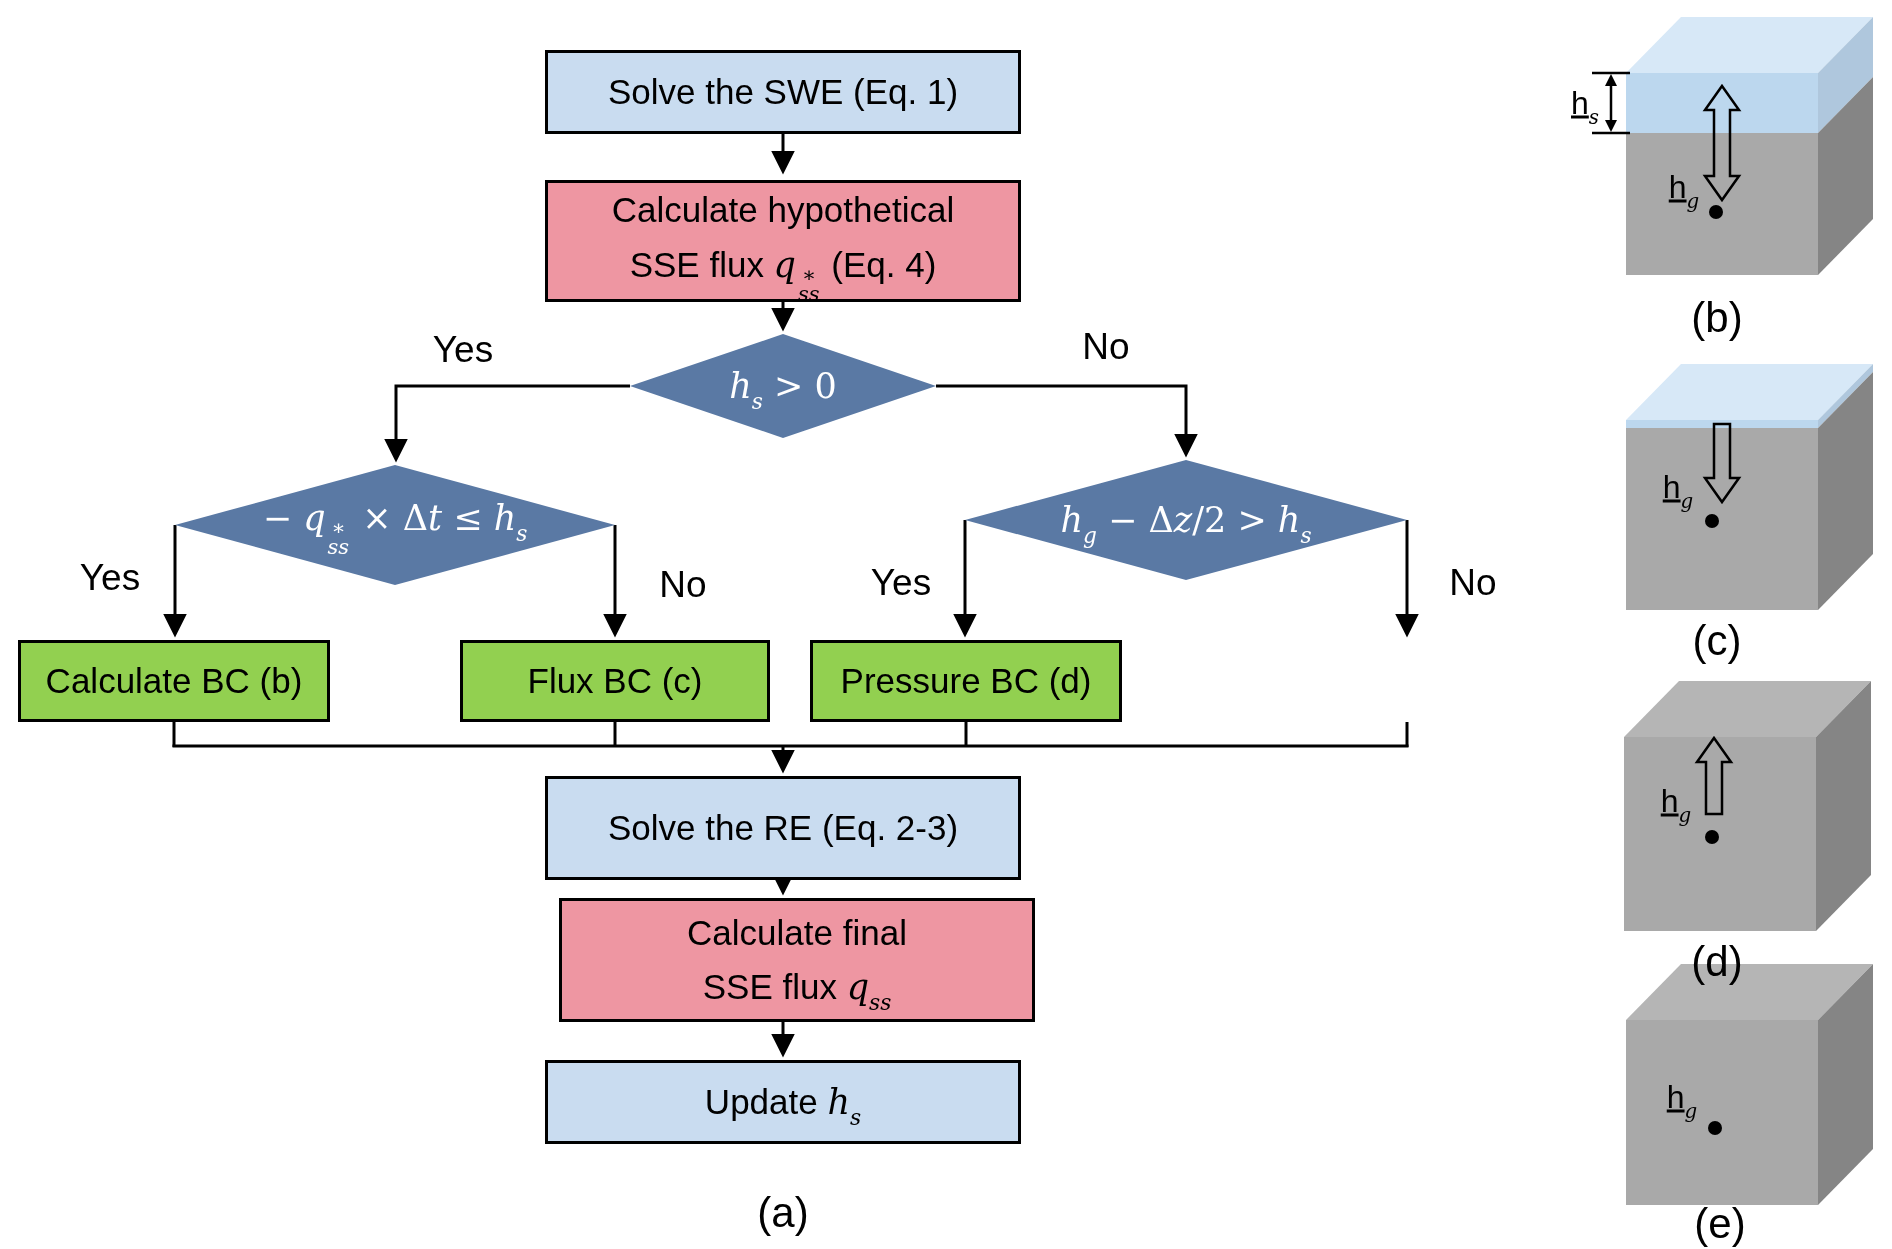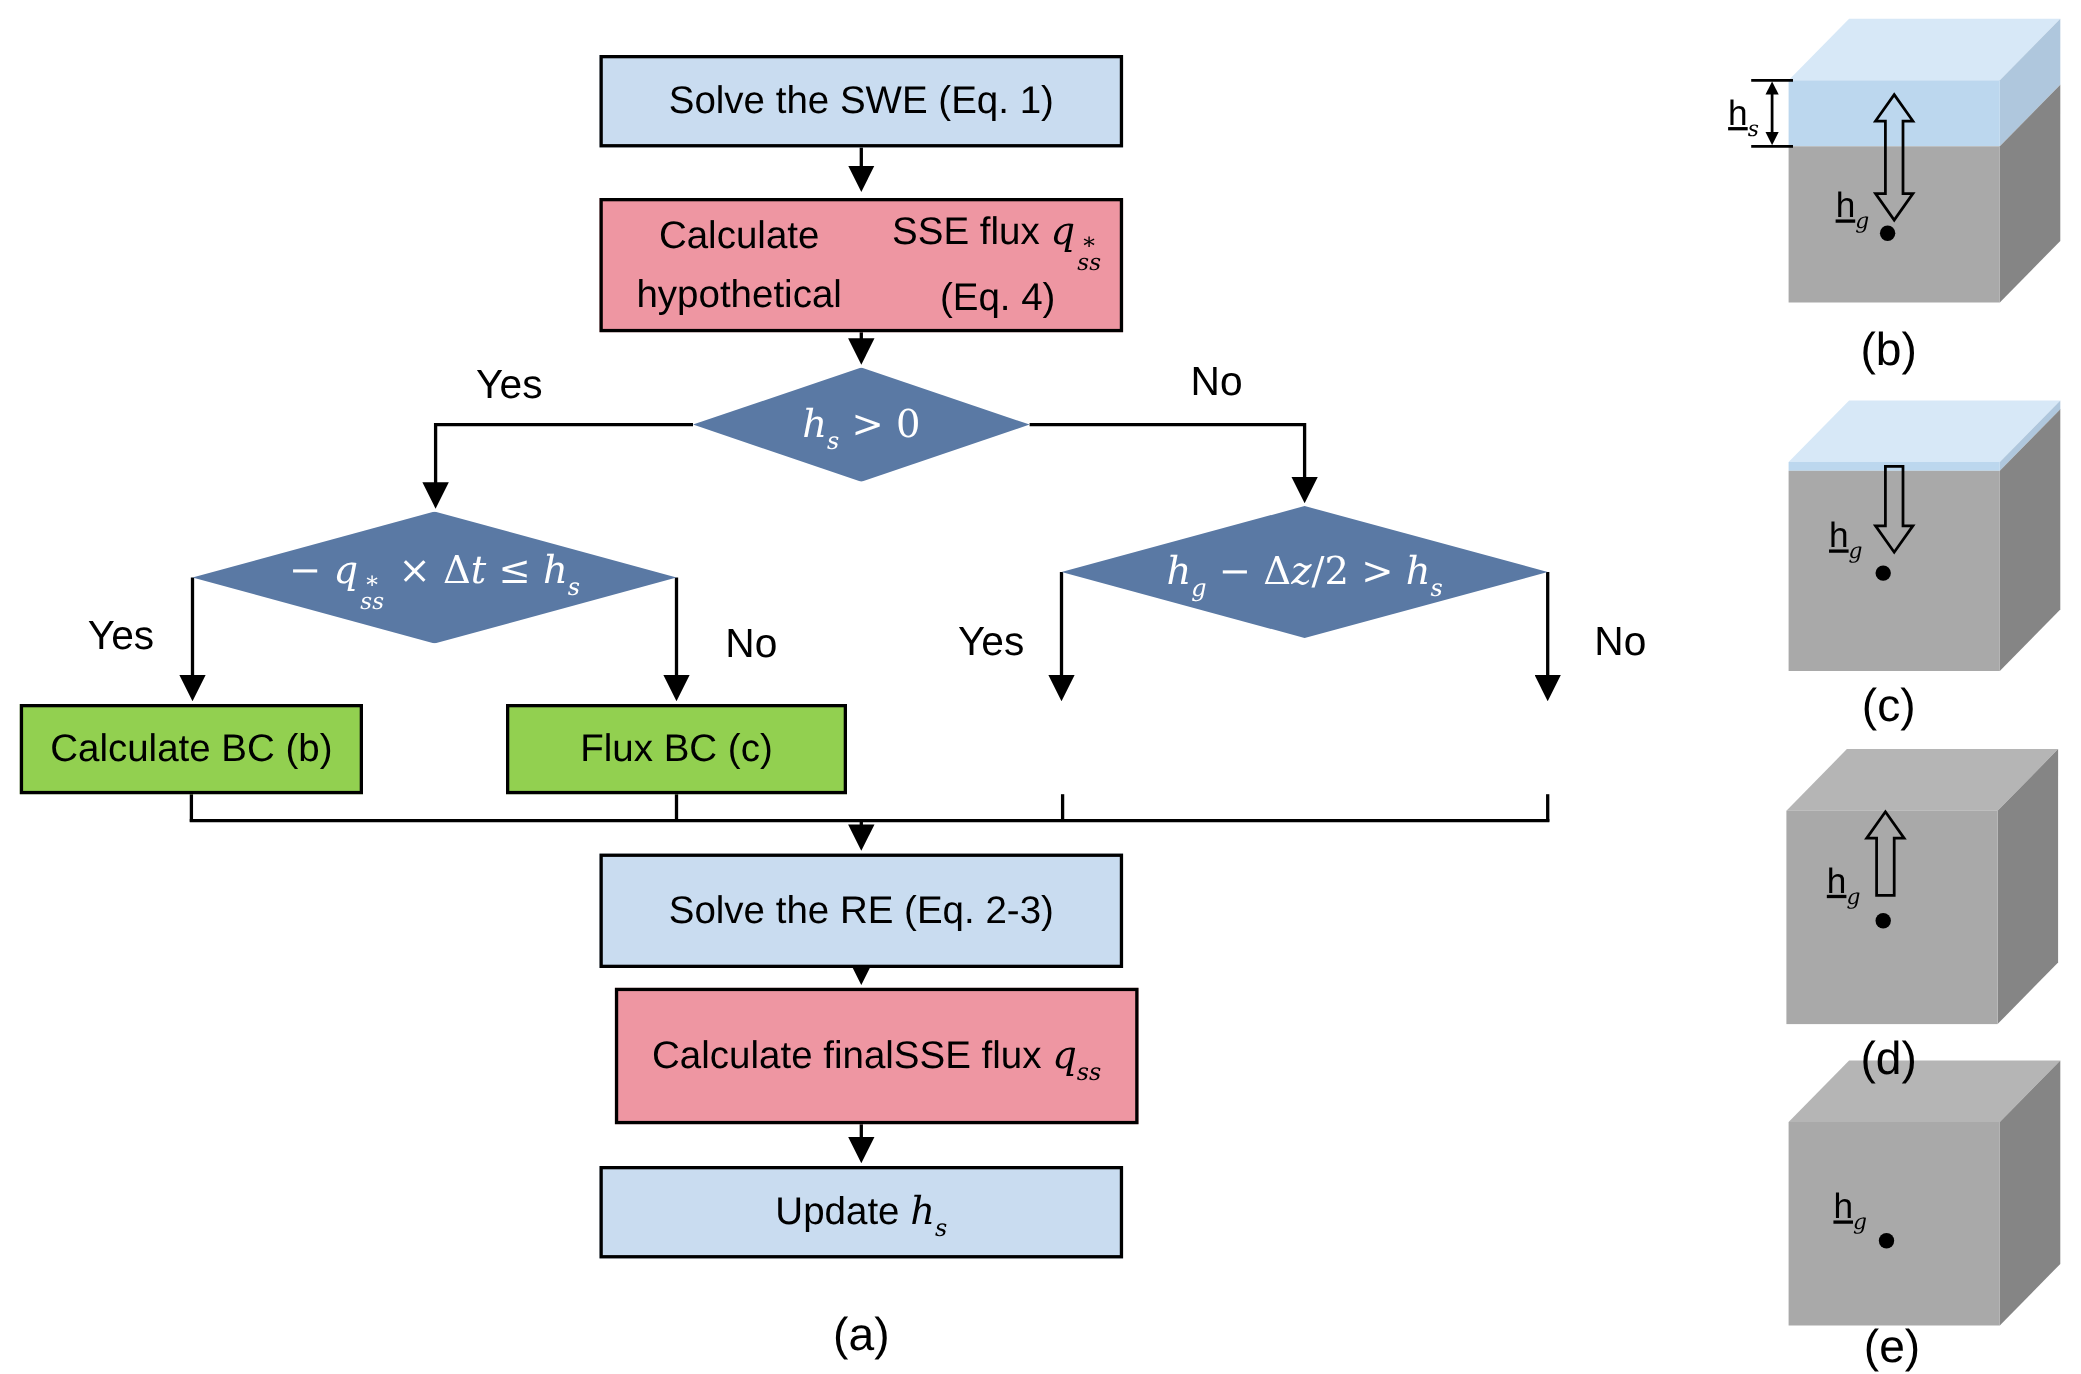--- a/index.html
+++ b/index.html
@@ -11,21 +11,21 @@
     overflow:hidden;
   }
   svg.layer{position:absolute;left:0;top:0;width:1892px;height:1249px;}
   .box{
     position:absolute;box-sizing:border-box;
     border:3px solid var(--stroke);
     display:flex;align-items:center;justify-content:center;
     font-size:35px;color:#000;text-align:center;
   }
   .box.blue{background:var(--box-blue);}
-  .box.pink{background:var(--box-pink);flex-direction:row;line-height:1.55;}
+  .box.pink{background:var(--box-pink);flex-direction:column;line-height:1.55;}
   .box.green{background:var(--box-green);}
   .diamond{
     position:absolute;display:flex;align-items:center;justify-content:center;
     background:var(--diamond);color:var(--diamond-text);
     clip-path:polygon(50% 0, 100% 50%, 50% 100%, 0 50%);
     font-family:"DejaVu Serif", serif;font-size:35px;white-space:nowrap;
   }
   .lbl{
     position:absolute;transform:translate(-50%,-50%);
     font-size:37px;color:#000;white-space:nowrap;
@@ -154,20 +154,23 @@
   <div class="lbl" style="left:683px;top:585px;">No</div>
   <div class="lbl" style="left:901px;top:583px;">Yes</div>
   <div class="lbl" style="left:1473px;top:583px;">No</div>
 
   <div class="box green" style="left:18px;top:640px;width:312px;height:82px;">
     <span>Calculate BC (b)</span>
   </div>
   <div class="box green" style="left:460px;top:640px;width:310px;height:82px;">
     <span>Flux BC (c)</span>
   </div>
+  <div class="box green" style="left:810px;top:640px;width:312px;height:82px;">
+    <span>Pressure BC (d)</span>
+  </div>
 
   <div class="box blue" style="left:545px;top:776px;width:476px;height:104px;">
     <span>Solve the RE (Eq. 2-3)</span>
   </div>
 
   <div class="box pink" style="left:559px;top:898px;width:476px;height:124px;">
     <span>Calculate final</span>
     <span><span>SSE flux </span><span class="mi">q</span><sub class="mi">ss</sub></span>
   </div>
 

